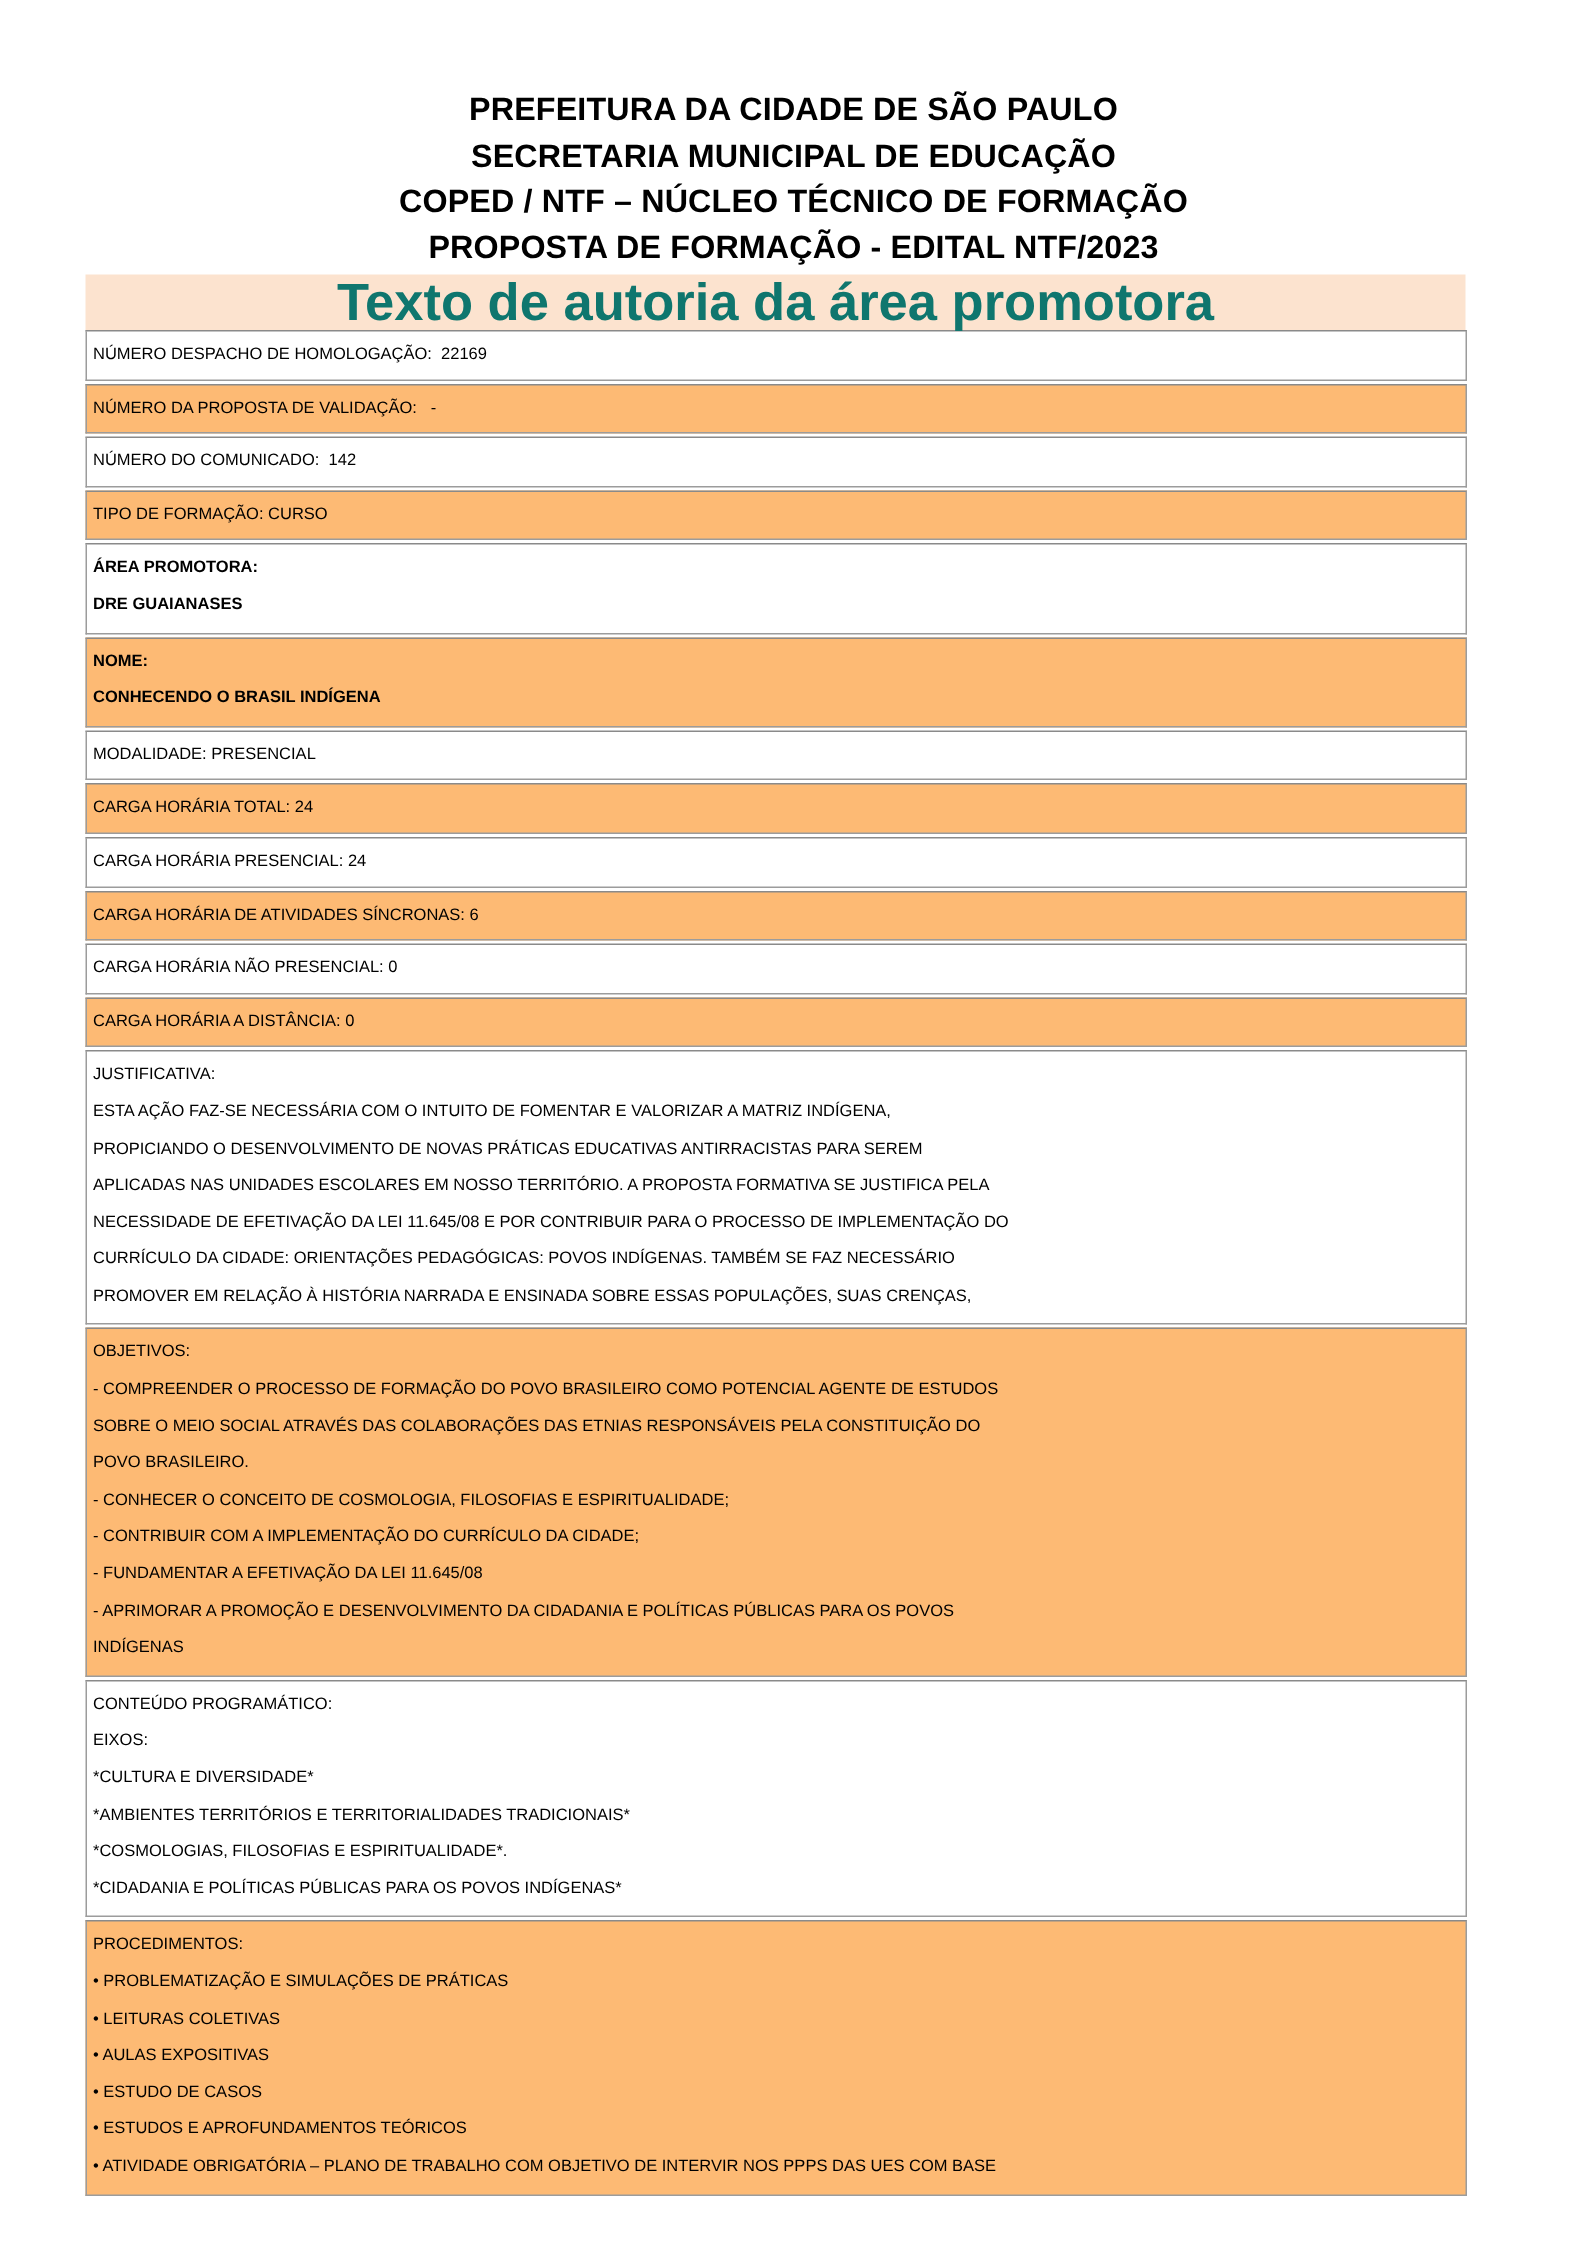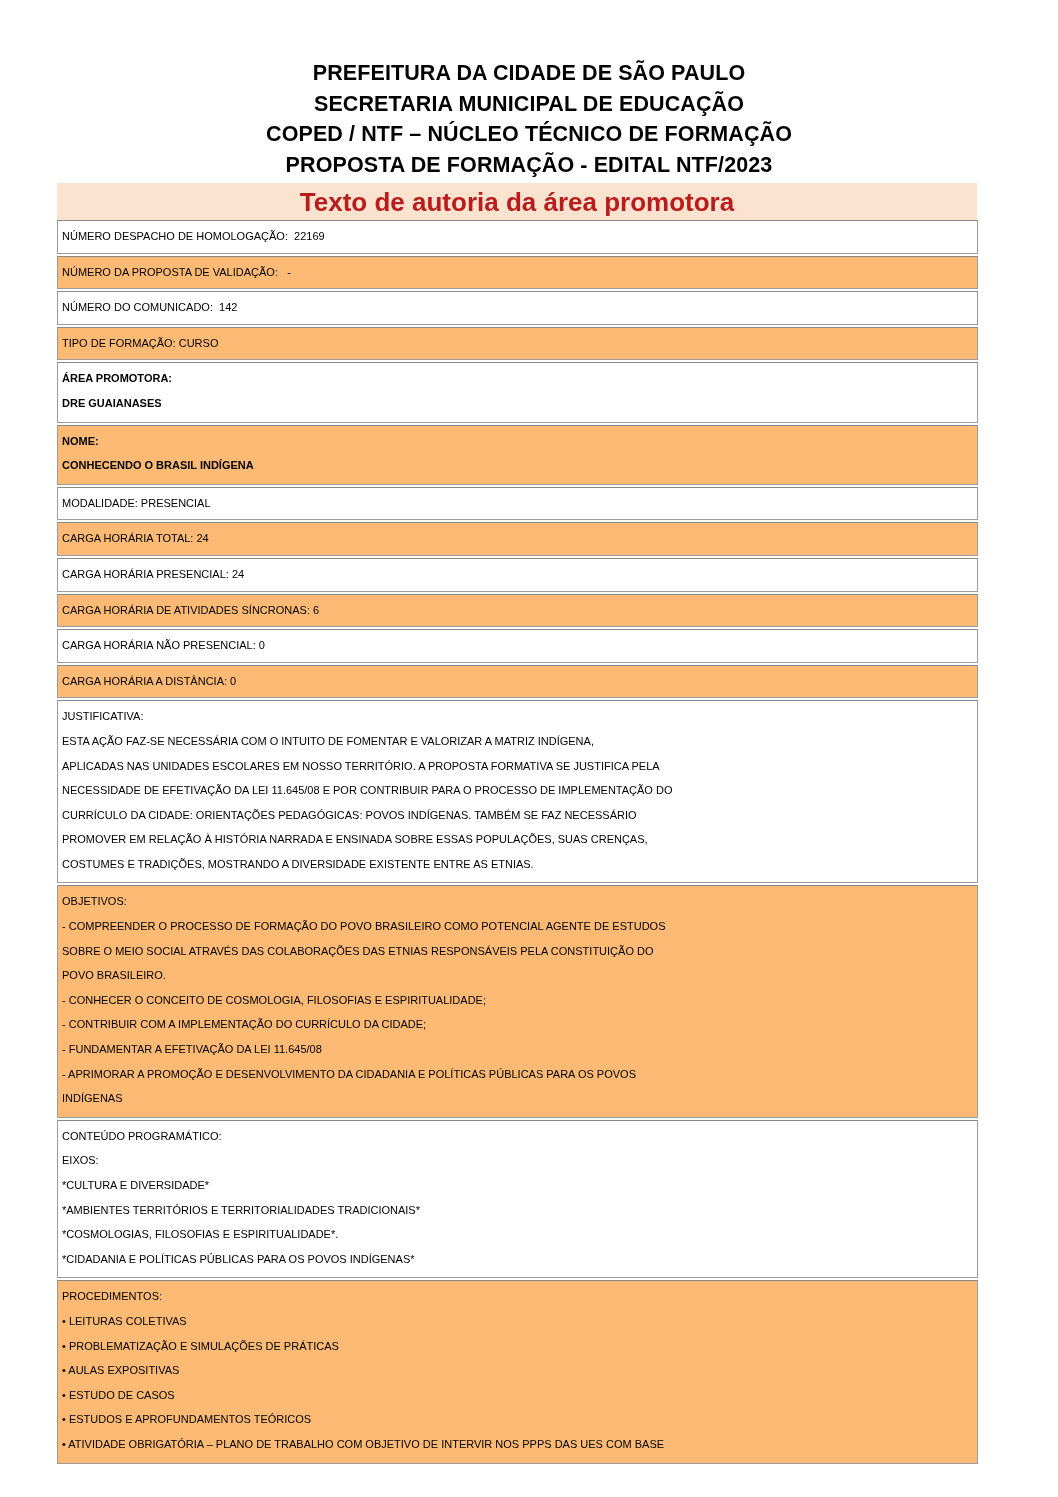--- a/index.html
+++ b/index.html
@@ -39,22 +39,22 @@
     margin: 3px 0 0 57px;
     width: 920px;
     height: 37px;
     background: #FCE3CF;
     display: flex;
     align-items: center;
     justify-content: center;
   }
   .title-banner .title-text {
     font-weight: bold;
-    font-size: 26px;
-    color: #b91c1c;
+    font-size: 35px;
+    color: #0f766e;
     line-height: 30px;
   }
 
   
   .table-wrap {
     margin-left: 57px;
     width: 921px;
   }
   .row {
     box-sizing: border-box;
@@ -113,25 +113,25 @@
       </div>
       <div class="row"><span class="line">MODALIDADE: PRESENCIAL</span></div>
       <div class="row alt"><span class="line">CARGA HORÁRIA TOTAL: 24</span></div>
       <div class="row"><span class="line">CARGA HORÁRIA PRESENCIAL: 24</span></div>
       <div class="row alt"><span class="line">CARGA HORÁRIA DE ATIVIDADES SÍNCRONAS: 6</span></div>
       <div class="row"><span class="line">CARGA HORÁRIA NÃO PRESENCIAL: 0</span></div>
       <div class="row alt"><span class="line">CARGA HORÁRIA A DISTÂNCIA: 0</span></div>
       <div class="row block">
         <span class="line">JUSTIFICATIVA:</span>
         <span class="line">ESTA AÇÃO FAZ-SE NECESSÁRIA COM O INTUITO DE FOMENTAR E VALORIZAR A MATRIZ INDÍGENA,</span>
+        <span class="line">PROPICIANDO O DESENVOLVIMENTO DE NOVAS PRÁTICAS EDUCATIVAS ANTIRRACISTAS PARA SEREM</span>
         <span class="line">APLICADAS NAS UNIDADES ESCOLARES EM NOSSO TERRITÓRIO. A PROPOSTA FORMATIVA SE JUSTIFICA PELA</span>
         <span class="line">NECESSIDADE DE EFETIVAÇÃO DA LEI 11.645/08 E POR CONTRIBUIR PARA O PROCESSO DE IMPLEMENTAÇÃO DO</span>
         <span class="line">CURRÍCULO DA CIDADE: ORIENTAÇÕES PEDAGÓGICAS: POVOS INDÍGENAS. TAMBÉM SE FAZ NECESSÁRIO</span>
         <span class="line">PROMOVER EM RELAÇÃO À HISTÓRIA NARRADA E ENSINADA SOBRE ESSAS POPULAÇÕES, SUAS CRENÇAS,</span>
-        <span class="line">COSTUMES E TRADIÇÕES, MOSTRANDO A DIVERSIDADE EXISTENTE ENTRE AS ETNIAS.</span>
       </div>
       <div class="row alt block">
         <span class="line">OBJETIVOS:</span>
         <span class="line">- COMPREENDER O PROCESSO DE FORMAÇÃO DO POVO BRASILEIRO COMO POTENCIAL AGENTE DE ESTUDOS</span>
         <span class="line">SOBRE O MEIO SOCIAL ATRAVÉS DAS COLABORAÇÕES DAS ETNIAS RESPONSÁVEIS PELA CONSTITUIÇÃO DO</span>
         <span class="line">POVO BRASILEIRO.</span>
         <span class="line">- CONHECER O CONCEITO DE COSMOLOGIA, FILOSOFIAS E ESPIRITUALIDADE;</span>
         <span class="line">- CONTRIBUIR COM A IMPLEMENTAÇÃO DO CURRÍCULO DA CIDADE;</span>
         <span class="line">- FUNDAMENTAR A EFETIVAÇÃO DA LEI 11.645/08</span>
         <span class="line">- APRIMORAR A PROMOÇÃO E DESENVOLVIMENTO DA CIDADANIA E POLÍTICAS PÚBLICAS PARA OS POVOS</span>
@@ -140,22 +140,22 @@
       <div class="row block">
         <span class="line">CONTEÚDO PROGRAMÁTICO:</span>
         <span class="line">EIXOS:</span>
         <span class="line">*CULTURA E DIVERSIDADE*</span>
         <span class="line">*AMBIENTES TERRITÓRIOS E TERRITORIALIDADES TRADICIONAIS*</span>
         <span class="line">*COSMOLOGIAS, FILOSOFIAS E ESPIRITUALIDADE*.</span>
         <span class="line">*CIDADANIA E POLÍTICAS PÚBLICAS PARA OS POVOS INDÍGENAS*</span>
       </div>
       <div class="row alt block">
         <span class="line">PROCEDIMENTOS:</span>
+        <span class="line">• PROBLEMATIZAÇÃO E SIMULAÇÕES DE PRÁTICAS</span>
         <span class="line">• LEITURAS COLETIVAS</span>
-        <span class="line">• PROBLEMATIZAÇÃO E SIMULAÇÕES DE PRÁTICAS</span>
         <span class="line">• AULAS EXPOSITIVAS</span>
         <span class="line">• ESTUDO DE CASOS</span>
         <span class="line">• ESTUDOS E APROFUNDAMENTOS TEÓRICOS</span>
         <span class="line">• ATIVIDADE OBRIGATÓRIA – PLANO DE TRABALHO COM OBJETIVO DE INTERVIR NOS PPPS DAS UES COM BASE</span>
       </div>
     </div>
 
 </div>
 
 </body></html>

